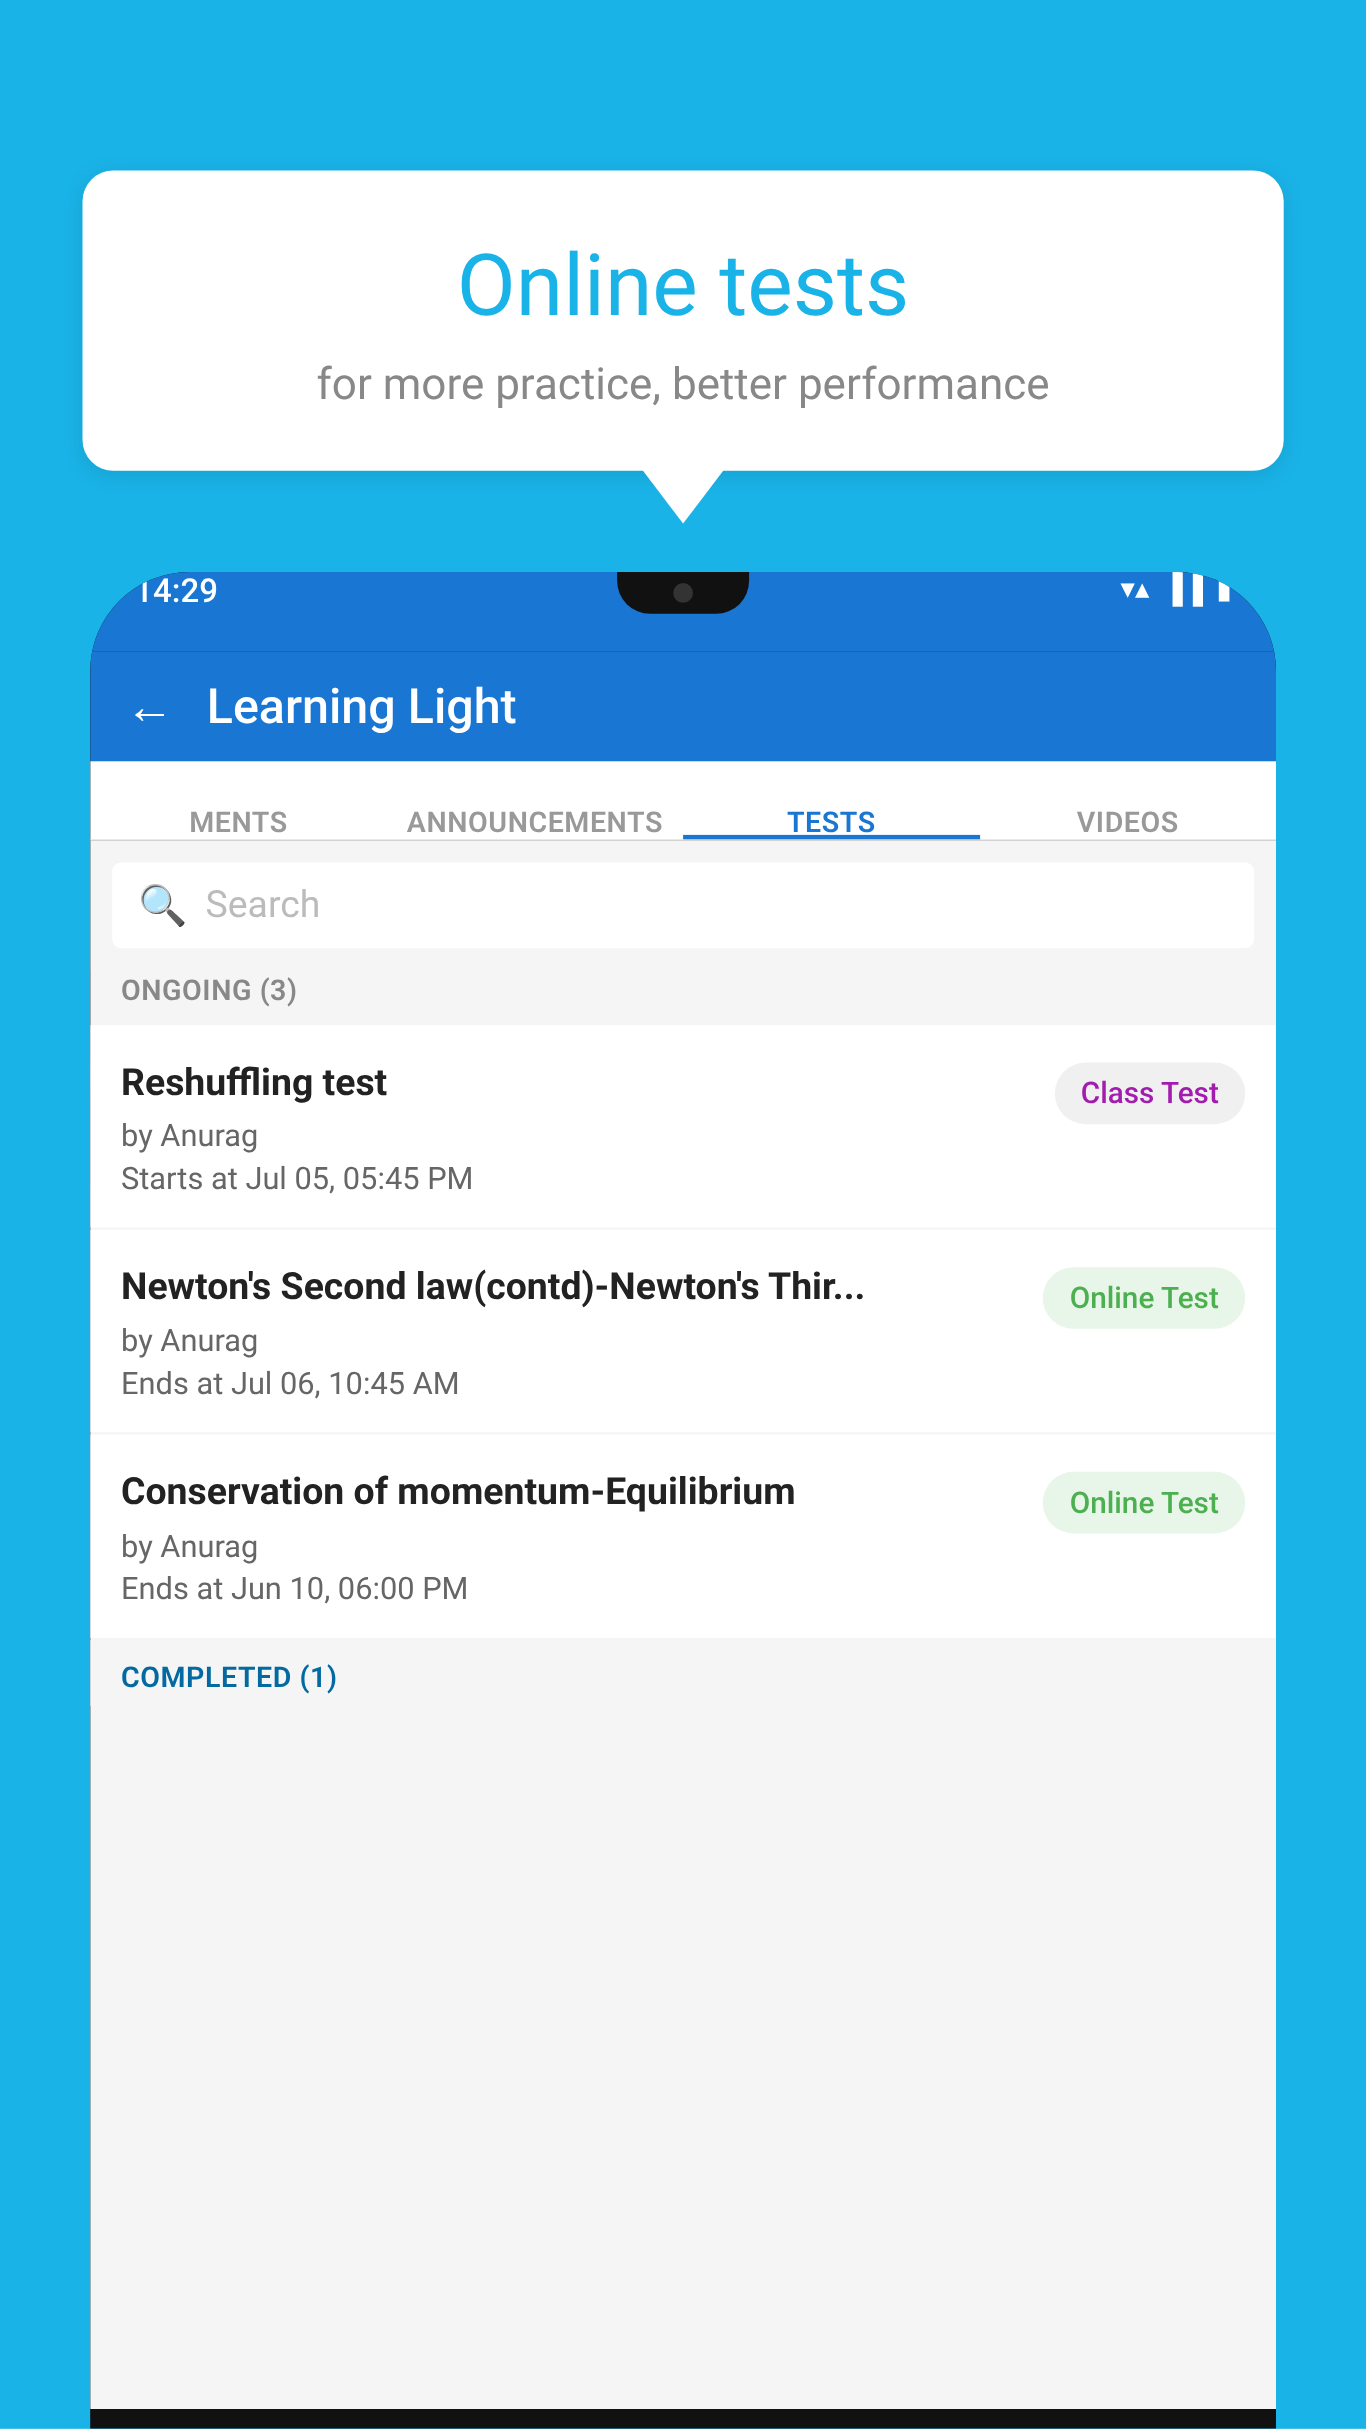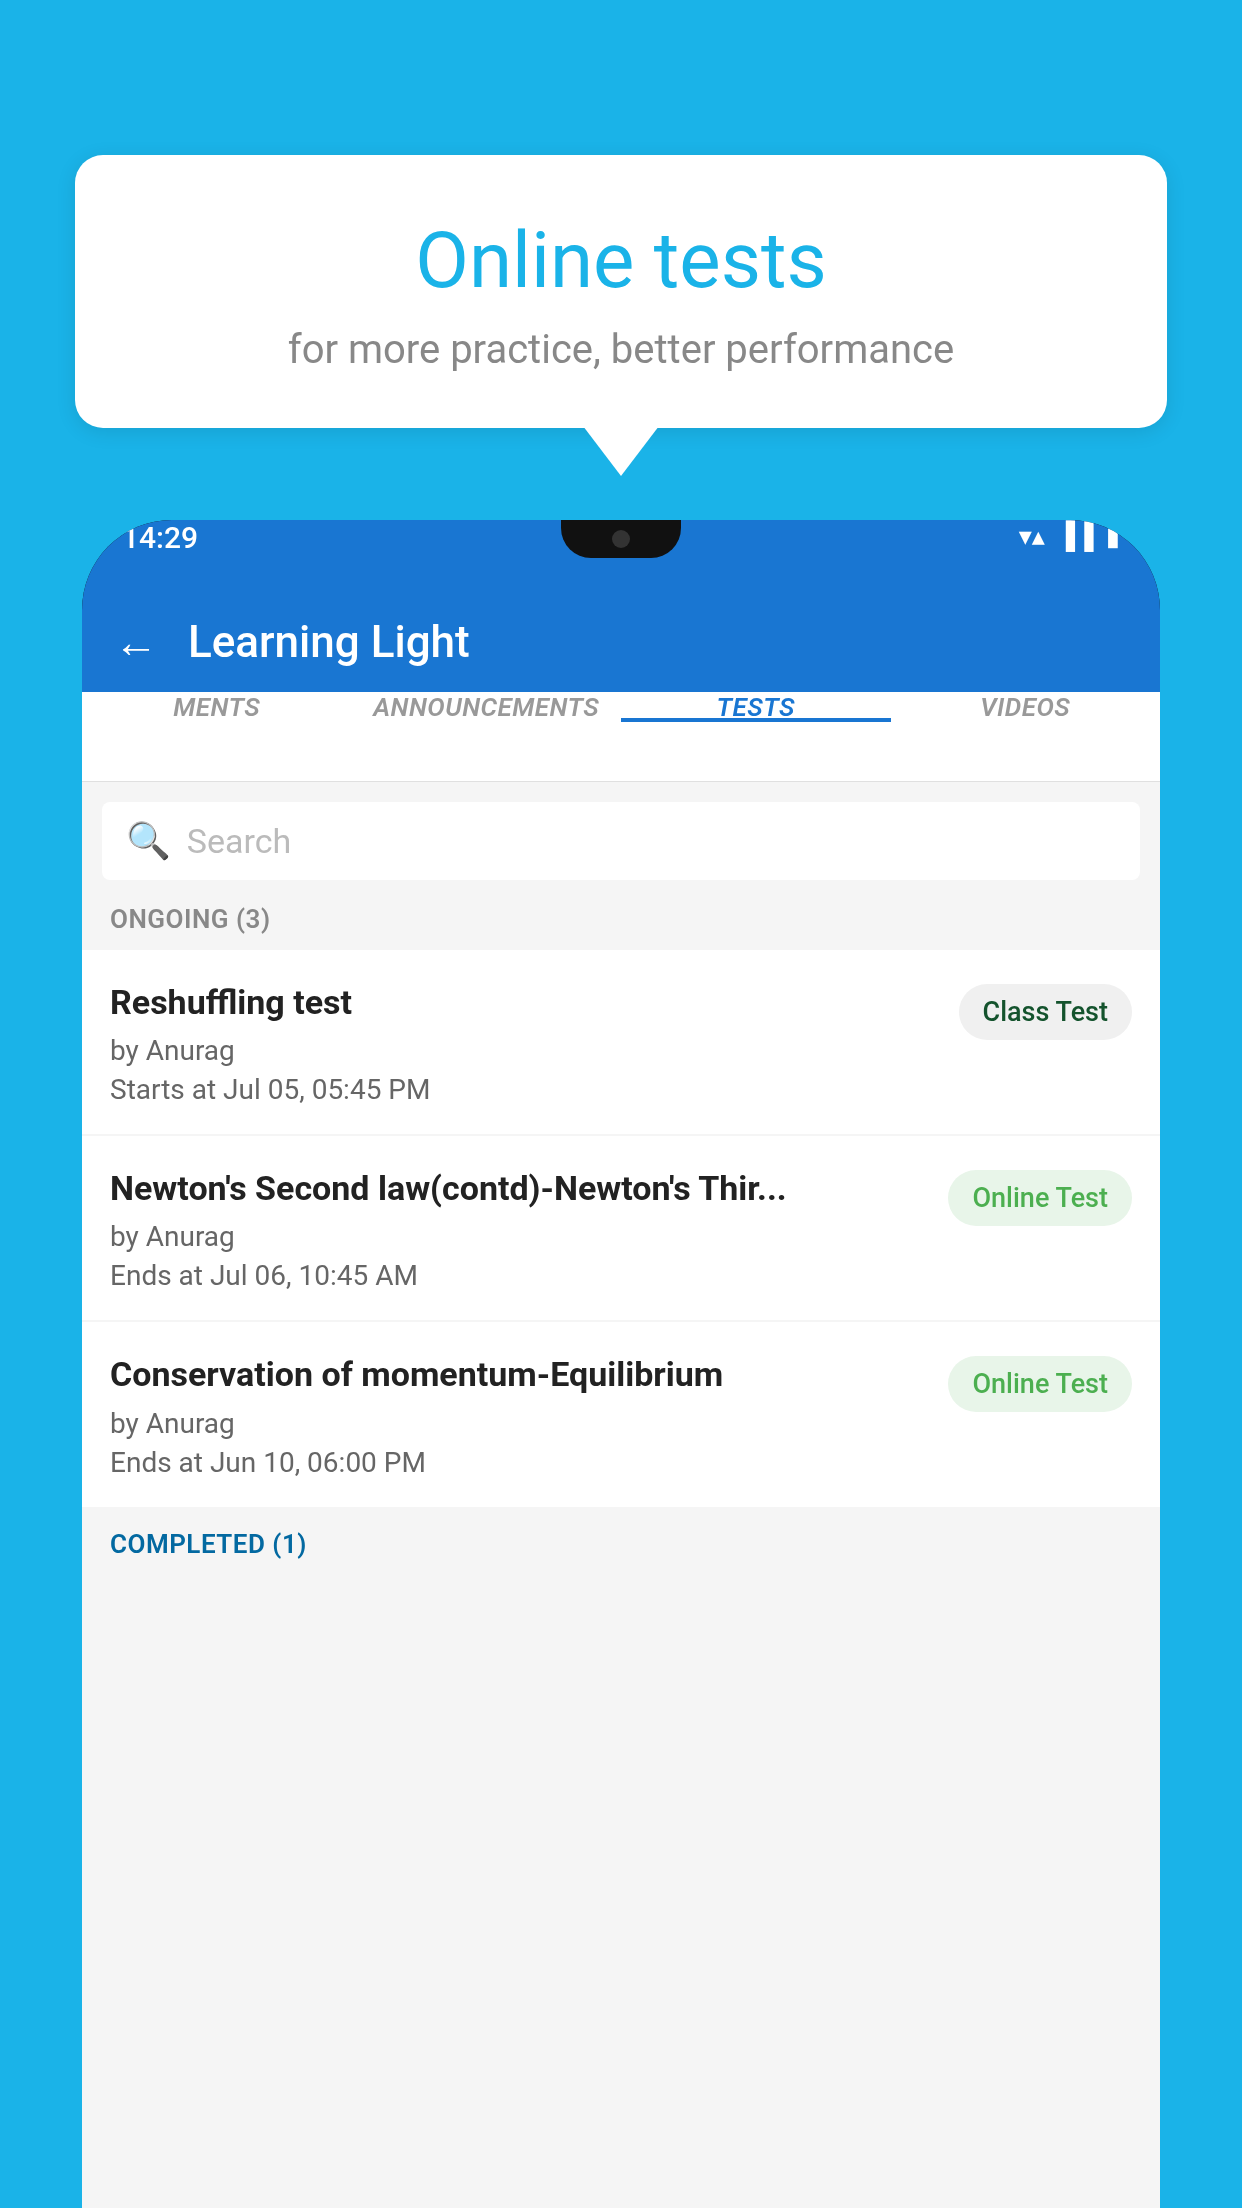--- a/index.html
+++ b/index.html
@@ -127,23 +127,22 @@
       color: #ffffff;
       font-size: 44px;
       font-weight: 500;
     }
 
     
     .tabs-bar {
       background: white;
       display: flex;
       border-bottom: 1px solid #e0e0e0;
-      height: 90px;
-      align-items: flex-start;
-      font-style: italic;
+      height: 72px;
+      align-items: flex-end;
     }
     .tab {
       flex: 1;
       display: flex;
       align-items: center;
       justify-content: center;
       font-size: 26px;
       font-weight: 600;
       color: #999;
       letter-spacing: 0.5px;
@@ -233,21 +232,21 @@
     .test-badge {
       border-radius: 30px;
       padding: 12px 24px;
       font-size: 27px;
       font-weight: 500;
       white-space: nowrap;
       margin-top: 4px;
     }
     .badge-class {
       background: #f0f0f0;
-      color: #14532d;
+      color: #a21caf;
     }
     .badge-online {
       background: #e8f5e9;
       color: #4caf50;
     }
 
     .completed-label {
       padding: 20px 28px 10px;
       font-size: 26px;
       font-weight: 600;

